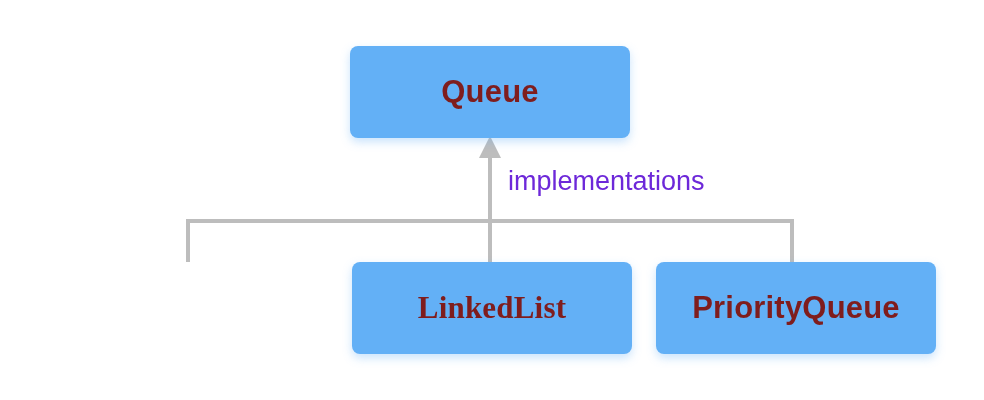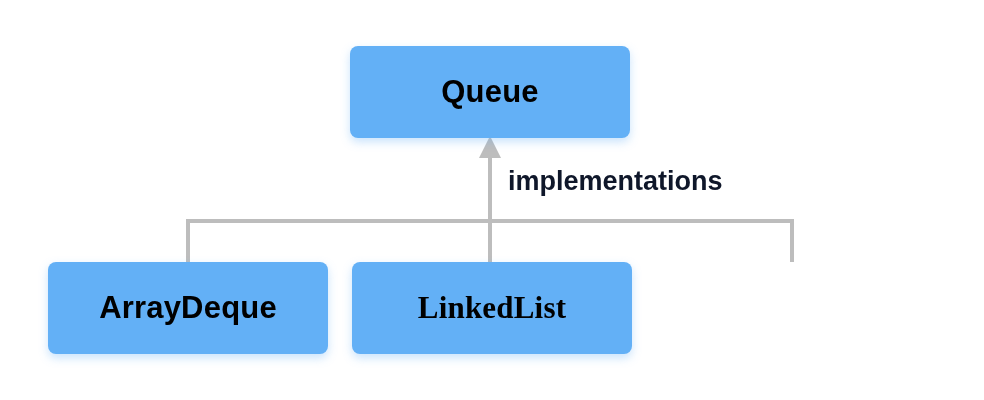--- a/index.html
+++ b/index.html
@@ -25,37 +25,37 @@
   }
   .node {
     position: absolute;
     width: 280px;
     height: 92px;
     background: #63b0f6;
     border-radius: 8px;
     display: flex;
     align-items: center;
     justify-content: center;
-    color: #000000;
+    color: #7f1d1d;
     font-size: 31px;
     font-weight: bold;
     letter-spacing: 0.2px;
     box-shadow: 0 4px 10px rgba(99, 176, 246, 0.35);
   }
   .node-queue        { left: 350px; top: 46px;  }
   .node-arraydeque   { left: 48px;  top: 262px; }
   .node-linkedlist   { left: 352px; top: 262px; font-family: Liberation Serif, serif; }
   .node-priorityqueue{ left: 656px; top: 262px; }
   .edge-label {
     position: absolute;
     left: 508px;
     top: 166px;
-    color: #0f172a;
+    color: #6d28d9;
     font-size: 27px;
-    font-weight: bold;
+    font-weight: normal;
   }
 </style>
 </head>
 <body>
 
 <div class="canvas">
 
   <svg class="connectors" viewBox="0 0 984 400" xmlns="http://www.w3.org/2000/svg">
 
     <path d="M 188 262 L 188 221 L 792 221 L 792 262" fill="none" stroke="#bdbdbd" stroke-width="4"></path>
@@ -64,22 +64,22 @@
 
     <polygon points="490,136 479,158 501,158" fill="#bdbdbd"></polygon>
   </svg>
 
   <div class="node node-queue">
     <span>Queue</span>
   </div>
 
   <div class="edge-label">implementations</div>
 
-  <div class="node node-arraydeque">
-    <span>ArrayDeque</span>
-  </div>
 
   <div class="node node-linkedlist">
     <span>LinkedList</span>
   </div>
 
+  <div class="node node-priorityqueue">
+    <span>PriorityQueue</span>
+  </div>
 
 </div>
 
 </body></html>

